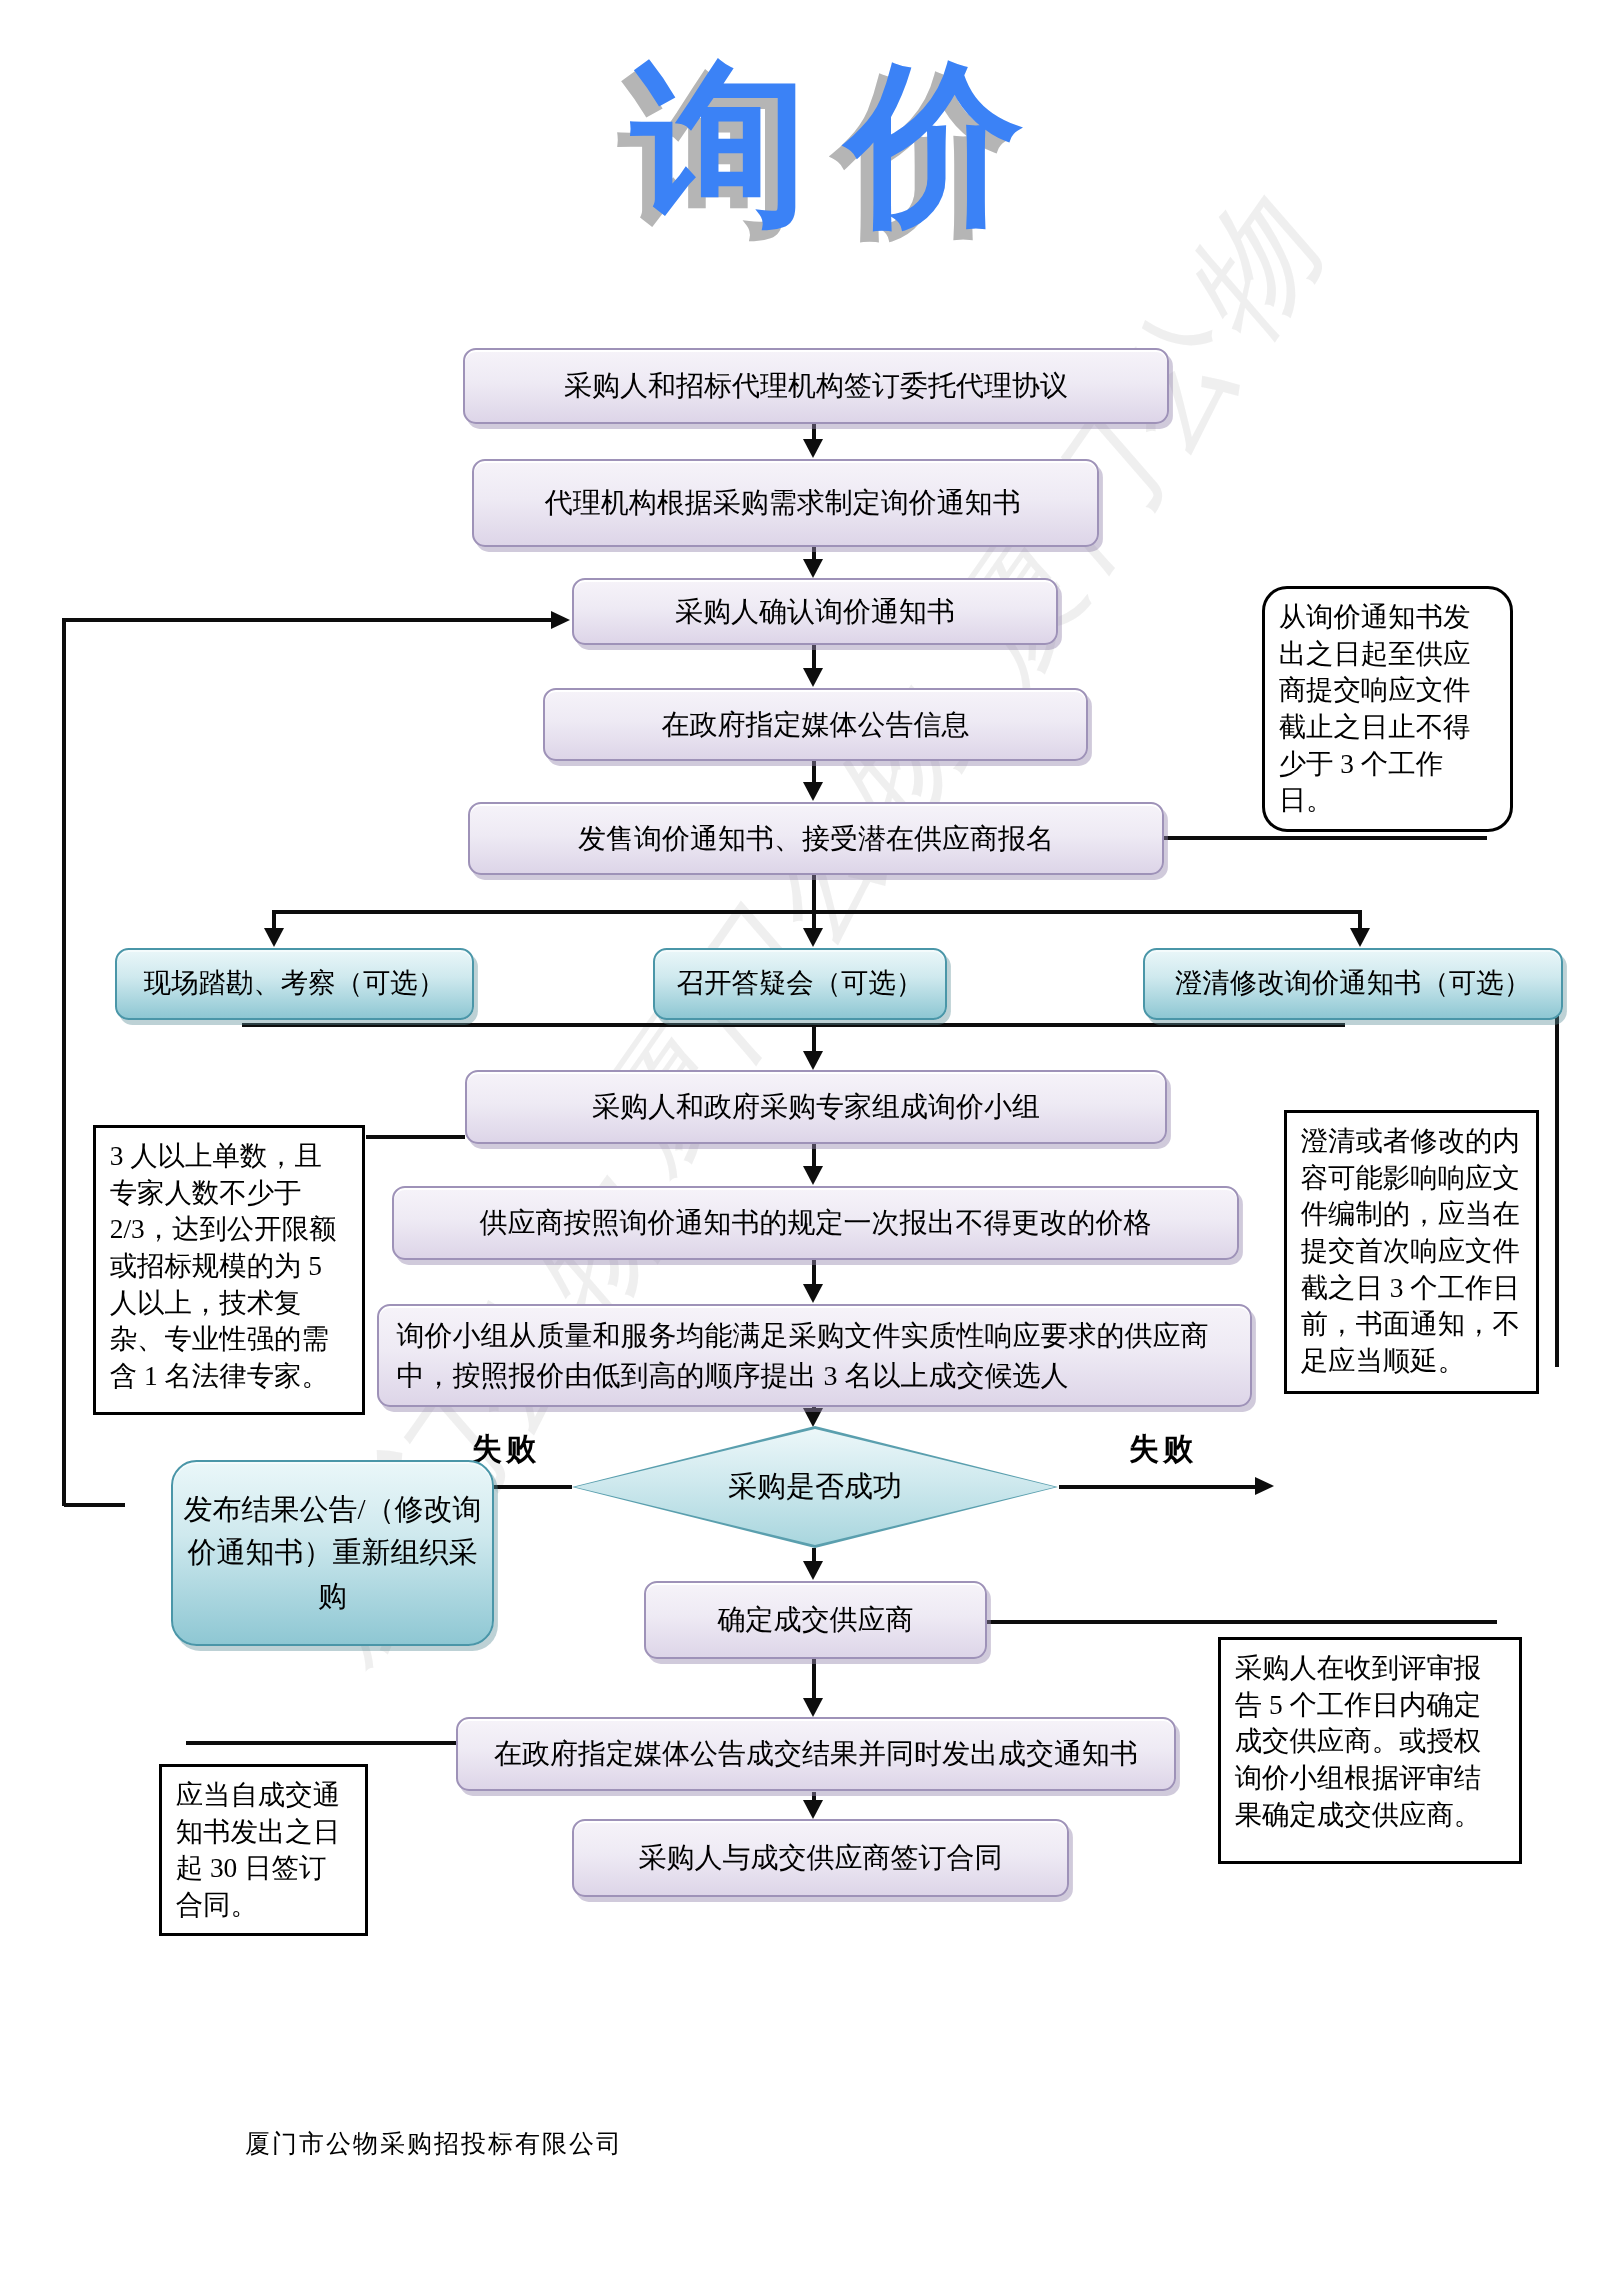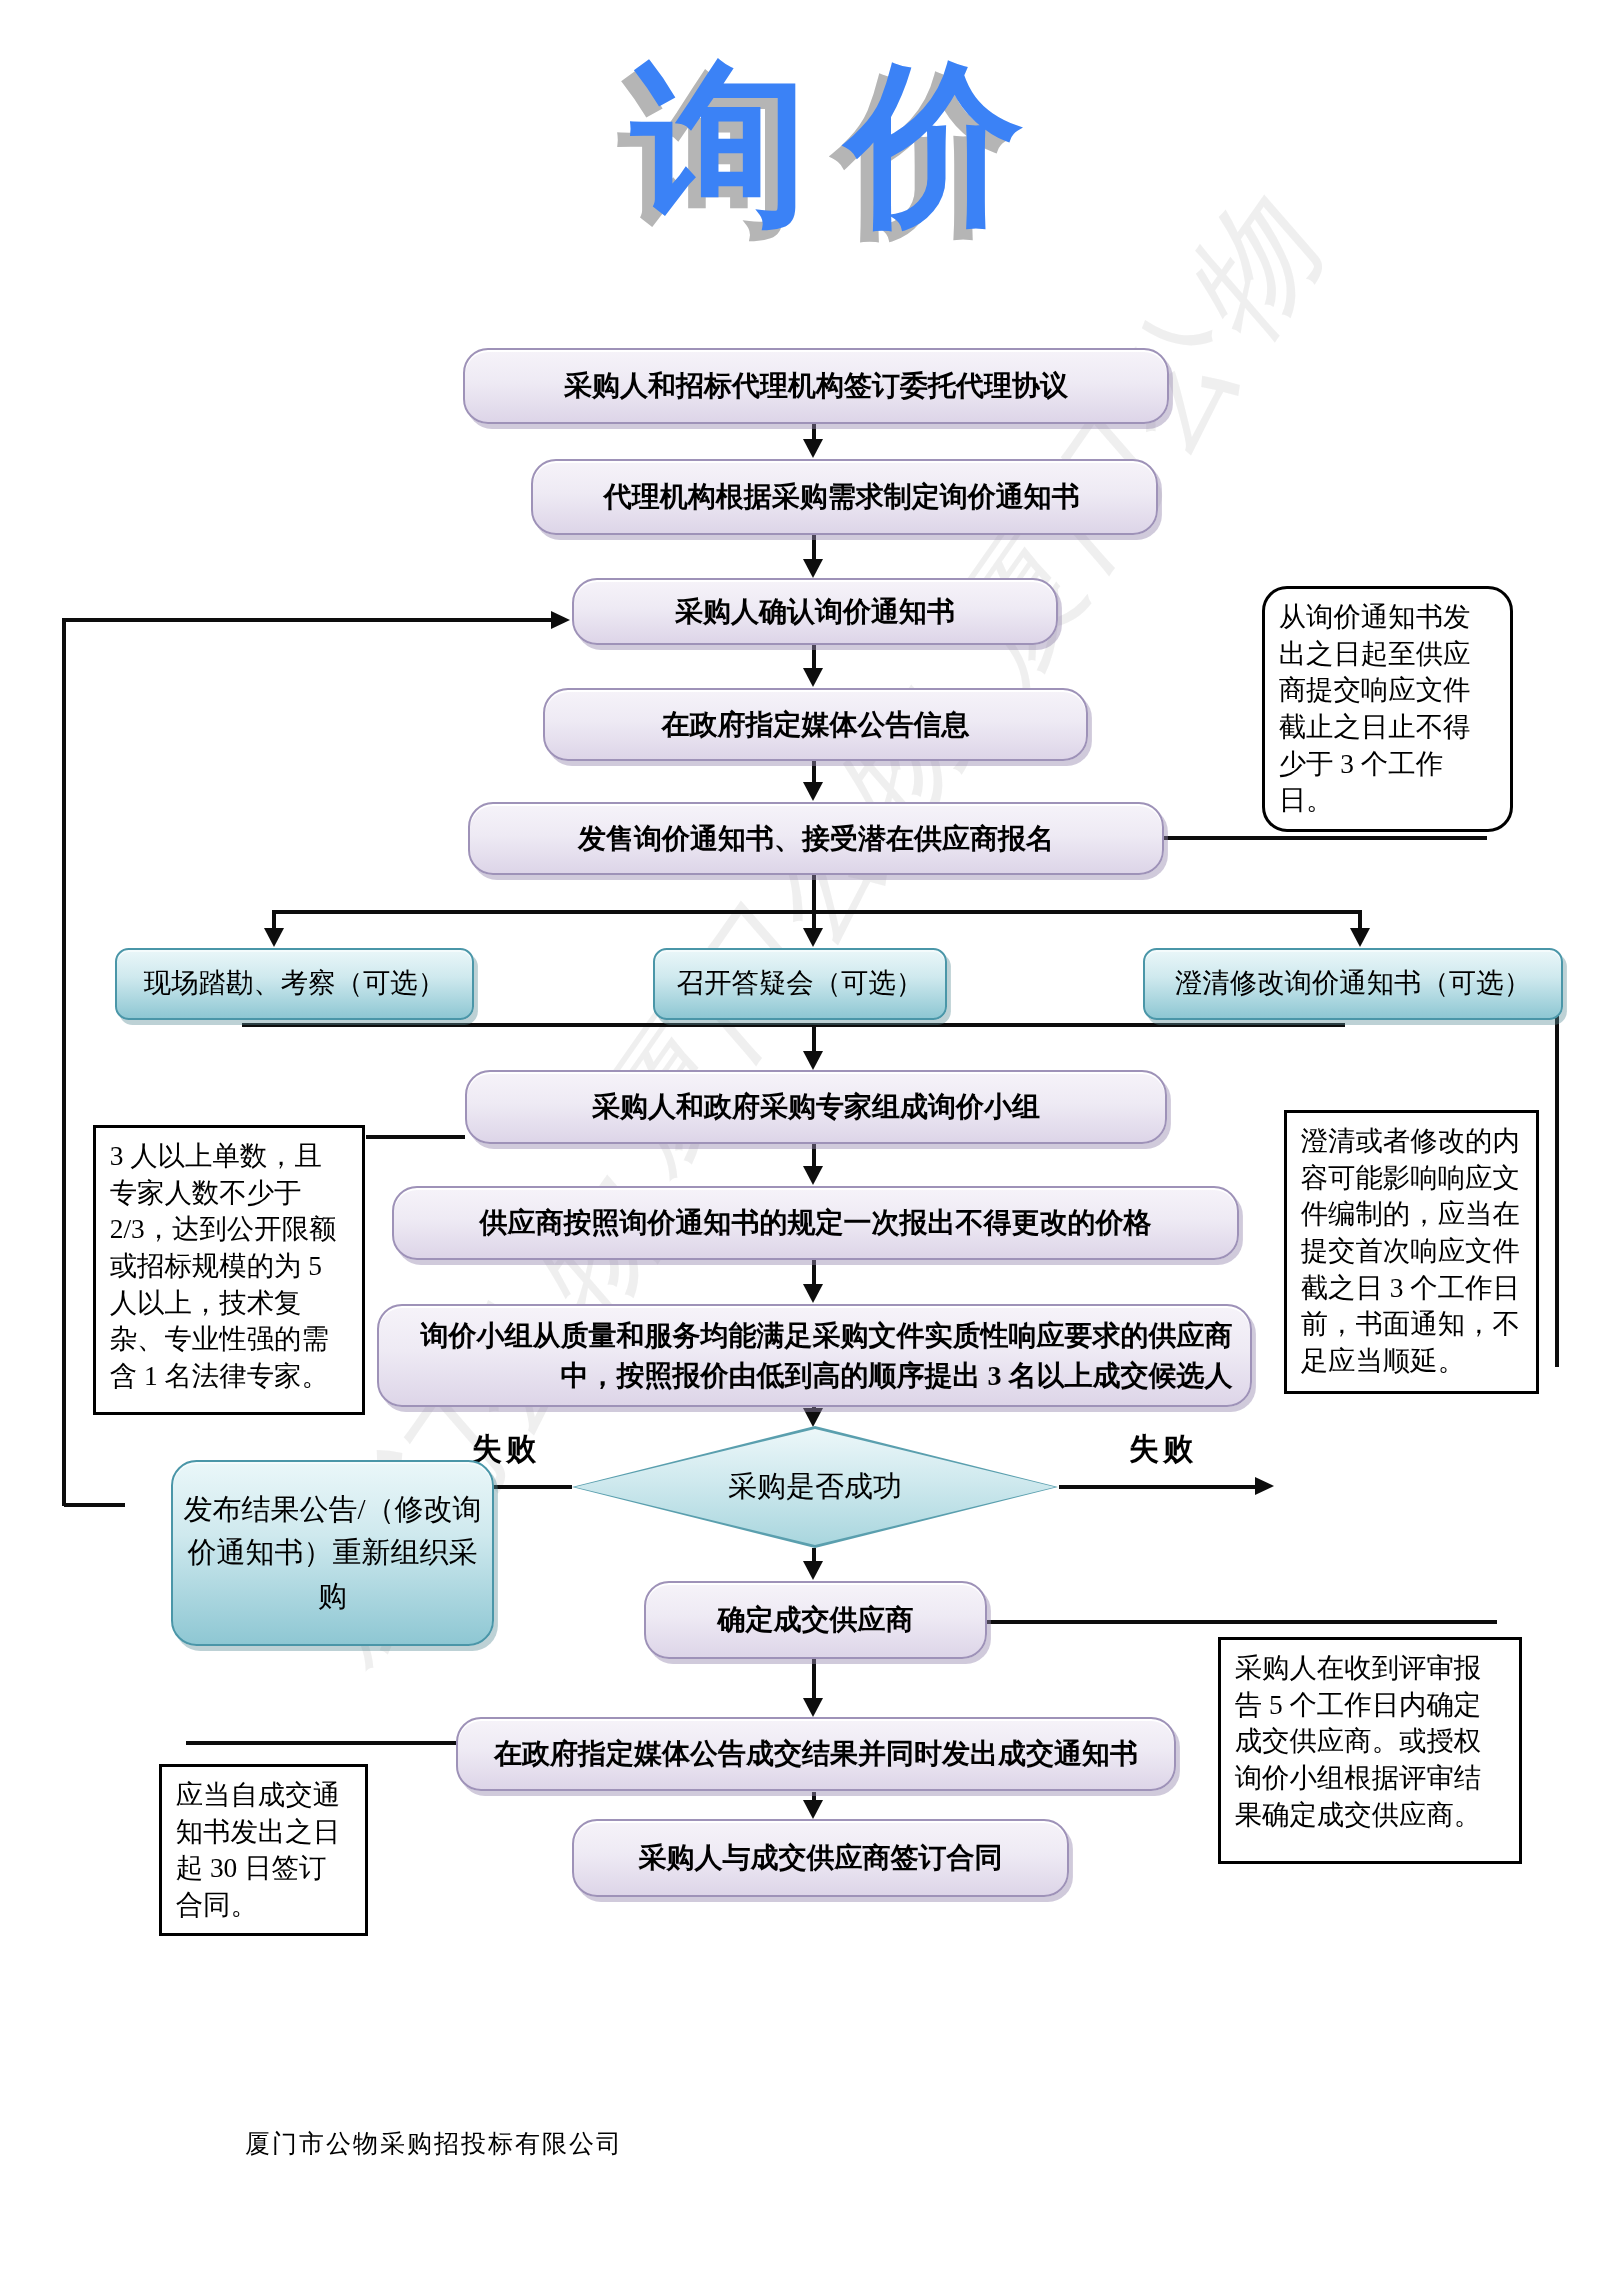--- a/index.html
+++ b/index.html
@@ -15,25 +15,24 @@
   }
   
   .title{
     position:absolute;z-index:2;left:632px;top:54px;font-size:176px;font-weight:bold;
     letter-spacing:39px;line-height:1.05;color:#3b82f6;white-space:nowrap;
     text-shadow:-12.7px 10.8px 0 #b5b5b5;
   }
   
   .pbox{
     position:absolute;z-index:2;display:flex;align-items:center;justify-content:center;
-    text-align:right;font-size:28px;line-height:1.4;padding:3.9px 17.6px;
+    text-align:left;font-size:28px;line-height:1.4;padding:3.9px 17.6px;
     background:linear-gradient(to bottom,#f6f3f9 0%,#eeeaf4 45%,#ddd5e8 100%);
-    border:2px solid #9e92b8;border-radius:25px;
+    border:2px solid #9e92b8;border-radius:13px;
     box-shadow:3.9px 4.9px 0 rgba(150,138,175,.45), inset 0 2px 0 #ffffff;
-    font-weight:bold;
   }
   
   .tbox{
     position:absolute;z-index:2;display:flex;align-items:center;justify-content:center;
     text-align:center;font-size:27.4px;line-height:1.45;padding:3.9px 9.8px;
     background:linear-gradient(to bottom,#eaf7f9 0%,#cfe9ee 40%,#8ec7d3 100%);
     border:2px solid #4a96a8;border-radius:13.7px;
     box-shadow:3.9px 4.9px 0 rgba(90,140,150,.4), inset 0 2px 0 #f4fbfc;
   }
   .tbig{border-radius:25.5px;font-size:29px;line-height:1.5;}
@@ -123,21 +122,21 @@
   <div class="seg" style="left:62px;top:618px;width:491px;height:3.9px;"></div>
   <div class="ah ah-right" style="left:551px;top:611px;"></div>
 
   <div class="seg" style="left:1163px;top:836px;width:324px;height:3.9px;"></div>
   <div class="seg" style="left:366px;top:1135px;width:99px;height:3.9px;"></div>
   <div class="seg" style="left:1555px;top:990px;width:3.9px;height:377px;"></div>
   <div class="seg" style="left:987px;top:1620px;width:510px;height:3.9px;"></div>
   <div class="seg" style="left:186px;top:1741px;width:270px;height:3.9px;"></div>
 
   <div class="pbox" style="left:463px;top:348px;width:706px;height:76px;">采购人和招标代理机构签订委托代理协议</div>
-  <div class="pbox" style="left:531px;top:459px;width:627px;height:76px;padding-left:12px;">代理机构根据采购需求制定询价通知书</div>
+  <div class="pbox" style="left:472px;top:459px;width:627px;height:88px;padding-left:12px;">代理机构根据采购需求制定询价通知书</div>
   <div class="pbox" style="left:572px;top:578px;width:486px;height:67px;">采购人确认询价通知书</div>
   <div class="pbox" style="left:543px;top:688px;width:545px;height:73px;">在政府指定媒体公告信息</div>
   <div class="pbox" style="left:468px;top:802px;width:696px;height:73px;">发售询价通知书、接受潜在供应商报名</div>
   <div class="pbox" style="left:465px;top:1070px;width:702px;height:74px;">采购人和政府采购专家组成询价小组</div>
   <div class="pbox" style="left:392px;top:1186px;width:847px;height:74px;">供应商按照询价通知书的规定一次报出不得更改的价格</div>
   <div class="pbox" style="left:377px;top:1304px;width:875px;height:103px;">询价小组从质量和服务均能满足采购文件实质性响应要求的供应商中，按照报价由低到高的顺序提出 3 名以上成交候选人</div>
   <div class="pbox" style="left:644px;top:1581px;width:343px;height:78px;">确定成交供应商</div>
   <div class="pbox" style="left:456px;top:1717px;width:720px;height:74px;">在政府指定媒体公告成交结果并同时发出成交通知书</div>
   <div class="pbox" style="left:572px;top:1819px;width:497px;height:78px;">采购人与成交供应商签订合同</div>
 

